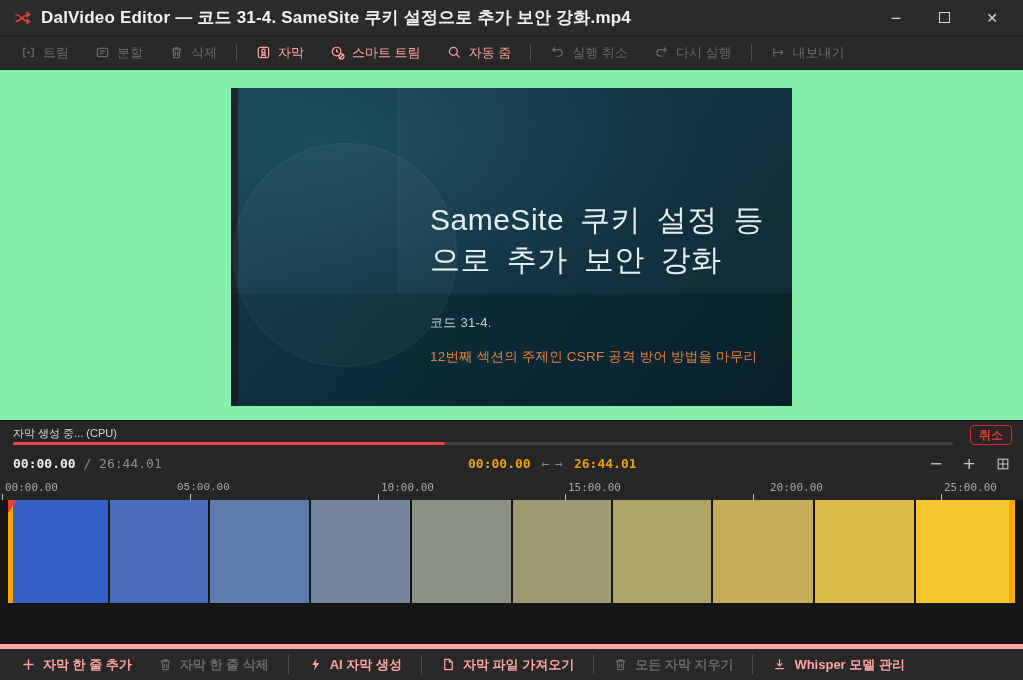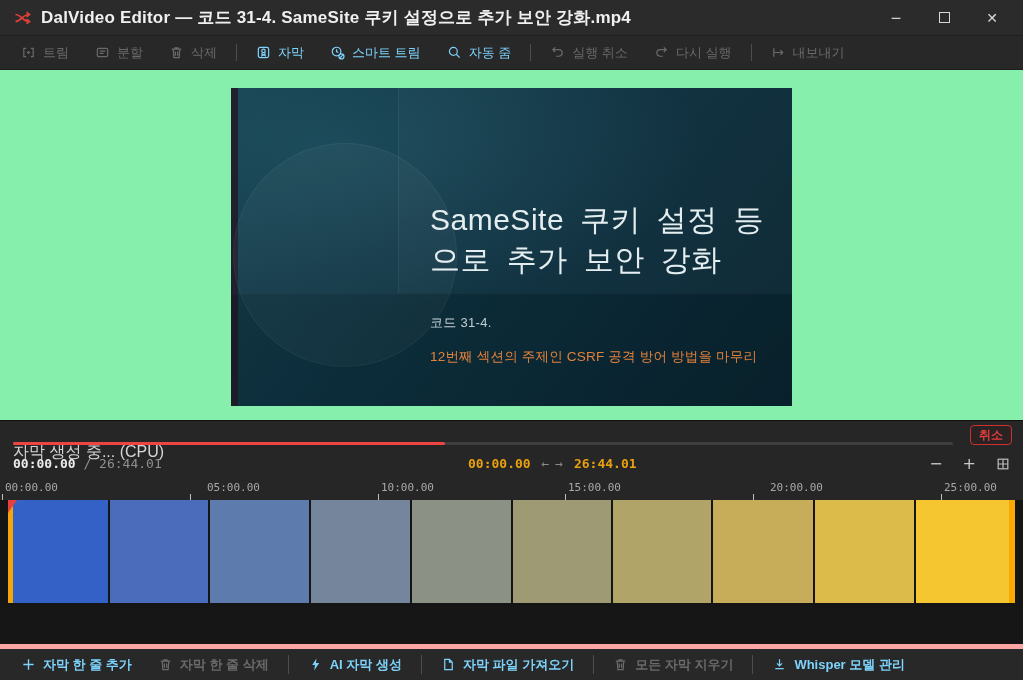--- a/index.html
+++ b/index.html
@@ -29,21 +29,21 @@
   
   .toolbar-top {
     height: 34px; background: #282828; display: flex; align-items: center;
     padding: 0 8px; border-bottom: 1px solid #1c1c1c;
   }
   .tb-item {
     display: flex; align-items: center; gap: 7px; background: transparent; border: none;
     padding: 0 13px; height: 100%; font-size: 13px; cursor: pointer;
     font-family: "Liberation Sans", sans-serif;
   }
-  .tb-item.enabled { color: #7dd3fc; }
+  .tb-item.enabled { color: #fca5a5; }
   .tb-item.disabled { color: #6a6a6a; cursor: default; }
   .tb-sep { width: 1px; height: 17px; background: #4d4d4d; margin: 0 6px; }
   .tb-item svg { flex: 0 0 auto; }
   
   .preview { height: 350px; background: #86efac; position: relative; }
   .slide {
     position: absolute; left: 231px; top: 18px; width: 561px; height: 318px;
     background:
       radial-gradient(120% 95% at 18% 18%, rgba(40,95,112,.45) 0%, rgba(40,95,112,0) 55%),
       linear-gradient(128deg, #16414f 0%, #0e3241 42%, #0a2430 100%);
@@ -60,21 +60,21 @@
     background: rgba(0,0,0,0.10); border-top: 1px solid rgba(255,255,255,0.04); }
   .slide-title {
     position: absolute; left: 199px; top: 112px; font-size: 30px; line-height: 40px;
     font-weight: 300; color: #e4edf0; word-spacing: 7px; letter-spacing: .5px;
   }
   .slide-code { position: absolute; left: 199px; top: 226px; font-size: 13px; color: #c3ced3; letter-spacing: .3px; }
   .slide-desc { position: absolute; left: 199px; top: 260px; font-size: 13.5px; color: #e2813a; letter-spacing: .2px; }
   
   .panel { height: 80px; background: #262626; border-top: 1px solid #111; position: relative; }
   .progress-row { height: 28px; position: relative; }
-  .progress-label { position: absolute; left: 13px; top: 21px; font-size: 16px; color: #d6d6d6; }
+  .progress-label { position: absolute; left: 13px; top: 5px; font-size: 11px; color: #d6d6d6; }
   .progress-track {
     position: absolute; left: 13px; top: 21px; width: 940px; height: 3px;
     background: #3e3e3e; border-radius: 2px;
   }
   .progress-fill { height: 100%; background: #ee4444; border-radius: 2px; width: 0; }
   .cancel-btn {
     position: absolute; right: 11px; top: 4px; width: 42px; height: 20px;
     background: #2a2323; border: 1px solid #cf2f2f; color: #e23c3c;
     font-size: 12px; font-weight: bold; border-radius: 4px; cursor: pointer;
     display: flex; align-items: center; justify-content: center;
@@ -245,21 +245,21 @@
         <svg width="14" height="14" viewBox="0 0 16 16" stroke="currentColor" fill="none" stroke-width="1.4">
           <rect x="2.5" y="2.5" width="11" height="11"></rect>
             <path d="M8 2.5 v11 M2.5 8 h11"></path>
         </svg>
       </button>
     </div>
   </div>
   <div class="ruler">
       <span class="ruler-label" style="left: 5px;">00:00.00</span>
       <span class="ruler-tick" style="left: 2px;"></span>
-      <span class="ruler-label" style="left: 207px;">05:00.00</span>
+      <span class="ruler-label" style="left: 177px; font-family: Liberation Mono, monospace;">05:00.00</span>
       <span class="ruler-tick" style="left: 190px;"></span>
       <span class="ruler-label" style="left: 381px;">10:00.00</span>
       <span class="ruler-tick" style="left: 378px;"></span>
       <span class="ruler-label" style="left: 568px;">15:00.00</span>
       <span class="ruler-tick" style="left: 565px;"></span>
       <span class="ruler-label" style="left: 770px;">20:00.00</span>
       <span class="ruler-tick" style="left: 753px;"></span>
       <span class="ruler-label" style="left: 944px;">25:00.00</span>
       <span class="ruler-tick" style="left: 941px;"></span>
     </div>

